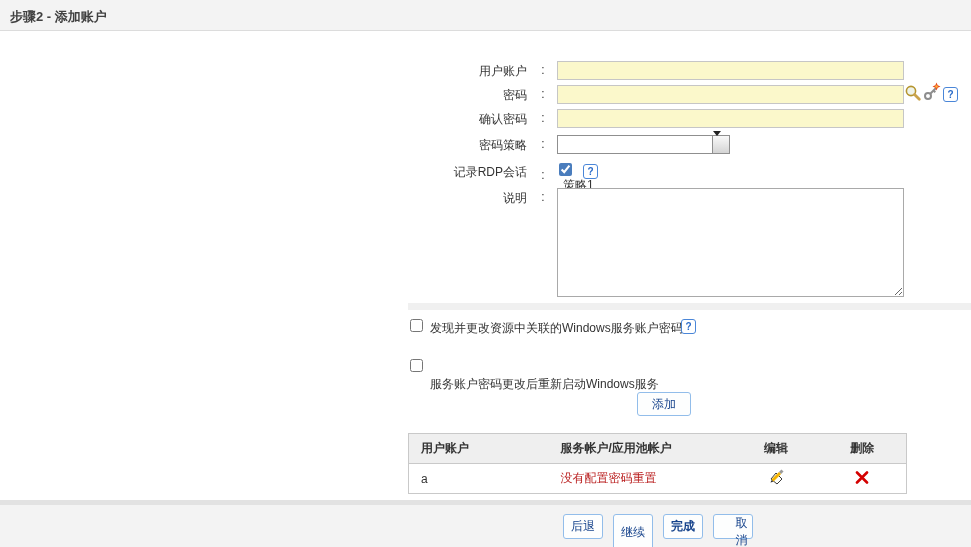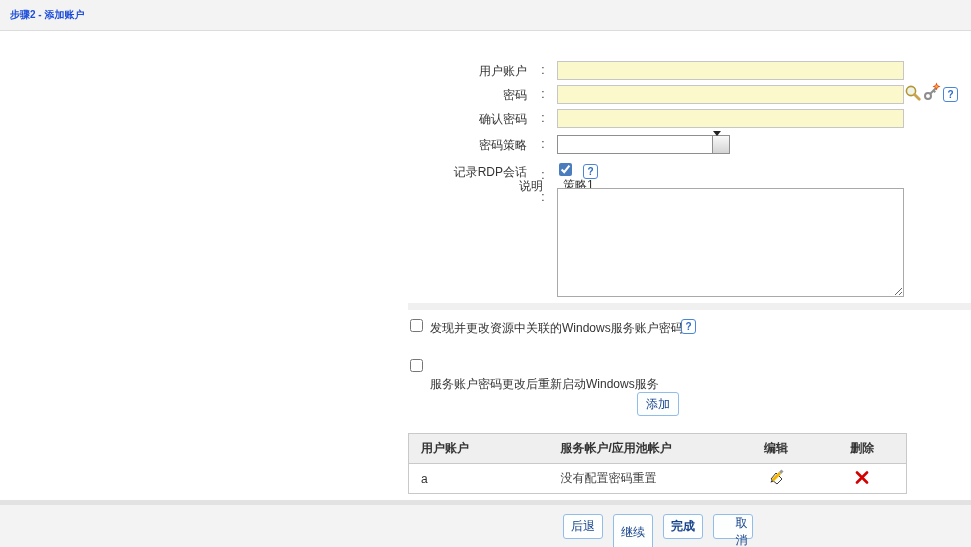--- a/index.html
+++ b/index.html
@@ -2,21 +2,21 @@
 <html><head>
 <meta charset="utf-8">
 <style>
   html,body { margin:0; padding:0; background:#fff; }
   body { font-family:"Liberation Sans", sans-serif; font-size:12px; color:#333; }
   .page { position:relative; width:971px; height:547px; background:#fff; overflow:hidden; }
 
   
   .topbar { position:absolute; left:0; top:0; width:100%; height:31px; background:#f3f3f3;
             border-bottom:1px solid #dcdcdc; box-sizing:border-box; }
-  .topbar-title { position:absolute; left:10px; top:8px; font-size:10px; font-weight:bold; color:#1d4ed8; }
+  .topbar-title { position:absolute; left:10px; top:8px; font-size:13px; font-weight:bold; color:#404040; }
 
   
   .lbl { position:absolute; left:0; width:527px; text-align:right; color:#333; }
   .colon { position:absolute; left:534px; width:18px; text-align:center; color:#333; }
 
   
   .txt { position:absolute; left:557px; width:341px; height:15px; background:#fbf8cb;
          border:1px solid #c6c6c6; padding:1px 2px; font:12px "Liberation Sans",sans-serif; }
 
   
@@ -51,21 +51,21 @@
   
   .acct-table { position:absolute; left:408px; top:433px; width:498px; border-collapse:collapse;
                 table-layout:fixed; font:12px "Liberation Sans",sans-serif; }
   .acct-table, .acct-table th, .acct-table td { border:0; }
   .acct-table { border:1px solid #c9c9c9; }
   .acct-table th { background:#efefef; height:29px; font-weight:bold; text-align:left;
                    padding:0 0 0 12px; border-bottom:1px solid #c9c9c9; color:#333; }
   .acct-table th.ctr { text-align:center; padding:0; }
   .acct-table td { height:29px; padding:0 0 0 12px; background:#fff; }
   .acct-table td.ctr { text-align:center; padding:0; }
-  .red-text { color:#404040; }
+  .red-text { color:#b91c1c; }
   .icon-btn { display:inline-block; cursor:pointer; vertical-align:middle; }
 
   
   .foot-band { position:absolute; left:0; top:500px; width:100%; height:5px; background:#e2e2e2; }
   .footer { position:absolute; left:0; top:505px; width:100%; height:42px; background:#f3f3f3; }
 
   .row-icon { position:absolute; cursor:pointer; }
 </style>
 </head>
 <body>
@@ -110,34 +110,34 @@
   <div class="select-box">
     <span class="sel-text">策略1</span>
     <span class="sel-btn"><span class="arrow-down"></span></span>
   </div>
 
   <span class="lbl" style="top:164px;">记录RDP会话</span>
   <span class="colon" style="top:168px;">:</span>
   <input class="chk" style="left: 559px; top: 163px;" type="checkbox" checked="checked">
   <span class="help" style="left:583px; top:164px;">?</span>
 
-  <span class="lbl" style="top:178px;padding-left:16px;">说明</span>
+  <span class="lbl" style="top:190px;">说明</span>
   <span class="colon" style="top:190px;">:</span>
   <textarea class="desc-area" style=""></textarea>
 
   <div class="divider"></div>
 
   <input class="chk" style="left: 410px; top: 319px;" type="checkbox">
   <span class="opt-label" style="top:320px;">发现并更改资源中关联的Windows服务账户密码。</span>
   <span class="help" style="left:681px; top:319px;">?</span>
 
   <input class="chk" style="left: 410px; top: 359px;" type="checkbox">
   <span class="opt-label" style="top:376px;">服务账户密码更改后重新启动Windows服务</span>
 
-  <button class="btn" style="left:637px; top:392px; width:42px; height:24px;">添加</button>
+  <button class="btn" style="left:637px; top:392px; width:54px; height:24px;">添加</button>
 
   <table class="acct-table">
     <colgroup>
         <col style="width:140px">
         <col style="width:185px">
         <col style="width:85px">
         <col style="width:88px">
       </colgroup>
     <thead>
       <tr>

